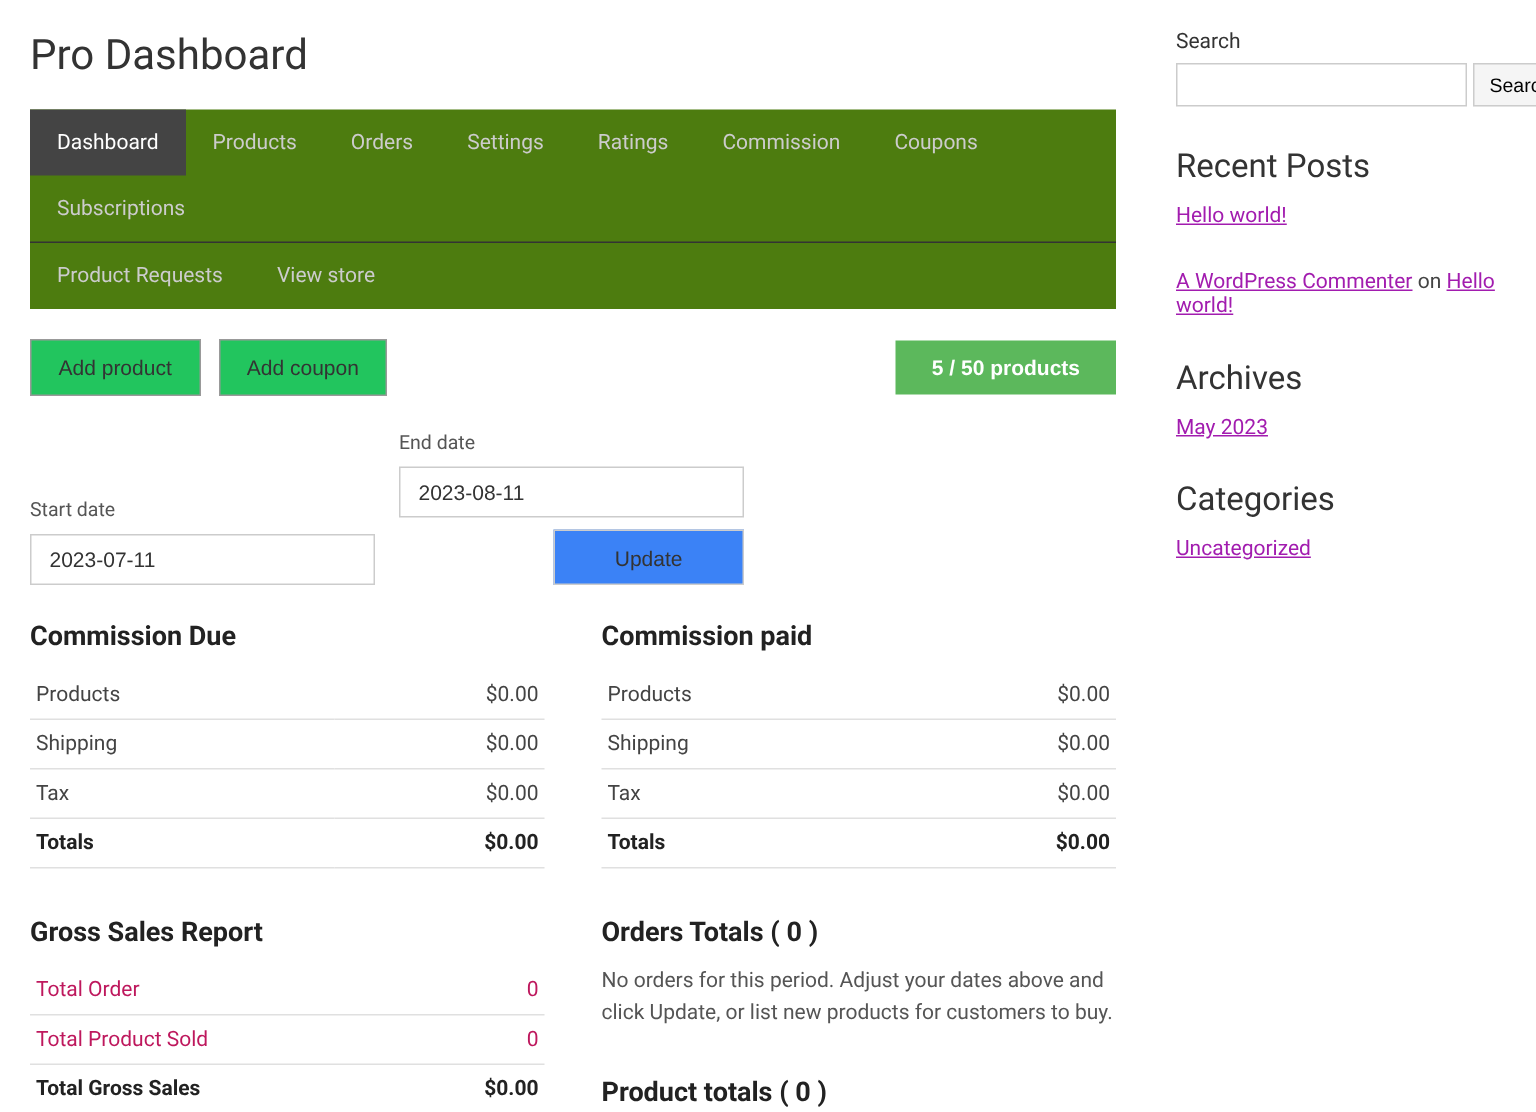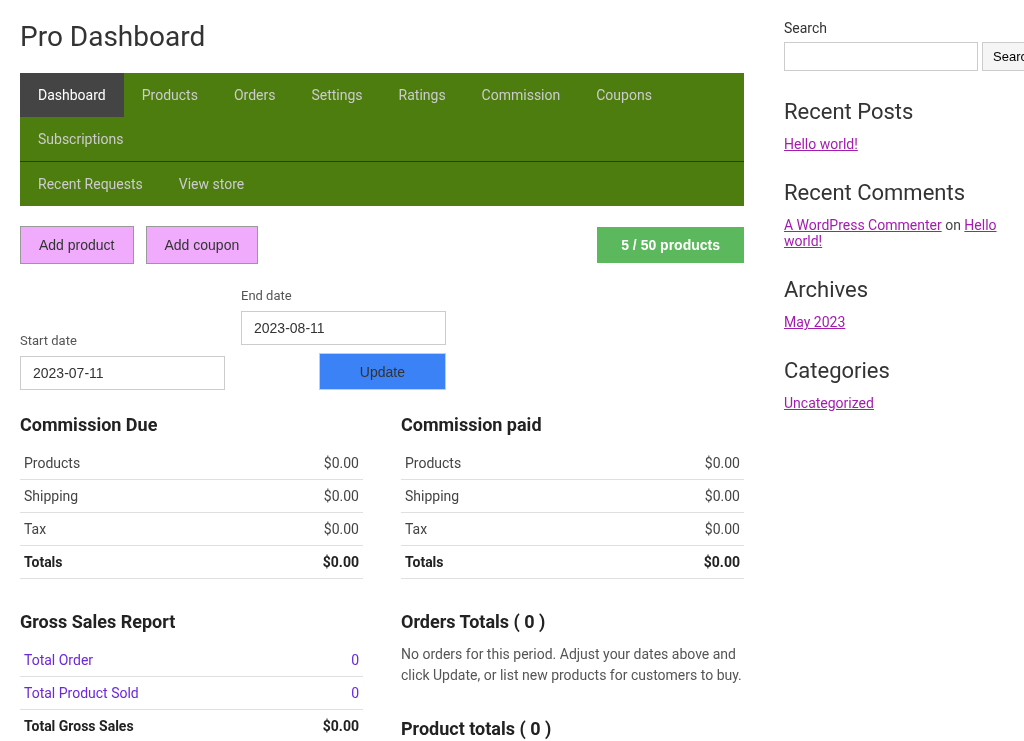--- a/index.html
+++ b/index.html
@@ -13,48 +13,48 @@
 
     
     .nav-bar { background: #4d7c0f; padding: 0; margin-bottom: 20px; }
     .nav-bar-top { display: flex; flex-wrap: wrap; }
     .nav-bar-bottom { display: flex; flex-wrap: wrap; border-top: 1px solid #333; }
     .nav-item { color: #ccc; padding: 14px 18px; cursor: pointer; font-size: 14px; text-decoration: none; display: block; }
     .nav-item.active { background: #444; color: #fff; }
 
     
     .actions-row { display: flex; align-items: center; margin-bottom: 24px; gap: 12px; }
-    .btn-outline { border: 1px solid #999; background: #f0abfc; padding: 10px 18px; cursor: pointer; font-size: 14px; color: #333; }
+    .btn-outline { border: 1px solid #999; background: #22c55e; padding: 10px 18px; cursor: pointer; font-size: 14px; color: #333; }
     .btn-green { background: #5cb85c; color: #fff; border: none; padding: 10px 24px; font-size: 14px; font-weight: 600; cursor: pointer; margin-left: auto; text-align: right; }
 
     
     .date-row { display: flex; gap: 0; margin-bottom: 24px; align-items: flex-end; }
     .date-group { display: flex; flex-direction: column; gap: 8px; margin-right: 16px; }
     .date-label { font-size: 13px; color: #555; }
-    .date-input { border: 1px solid #ccc; padding: 8px 12px; font-size: 14px; width: 205px; color: #333; }
+    .date-input { border: 1px solid #ccc; padding: 8px 12px; font-size: 14px; width: 230px; color: #333; }
     .btn-update { border: 1px solid #ccc; background: #3b82f6; padding: 8px 40px; font-size: 14px; cursor: pointer; color: #333; height: 37px; }
 
     
     .two-col { display: flex; gap: 38px; margin-bottom: 32px; }
     .col-half { flex: 1; min-width: 0; }
 
     
     .section-title { font-size: 18px; font-weight: 700; margin-bottom: 12px; color: #222; }
 
     
     .commission-table { width: 100%; border-collapse: collapse; }
     .commission-table tr { border-bottom: 1px solid #e0e0e0; }
     .commission-table td { padding: 8px 4px; font-size: 14px; color: #444; }
     .commission-table td:last-child { text-align: right; }
     .commission-table tr.total-row td { font-weight: 700; color: #222; }
 
     
     .gross-table { width: 100%; border-collapse: collapse; }
     .gross-table tr { border-bottom: 1px solid #e0e0e0; }
-    .gross-table td { padding: 8px 4px; font-size: 14px; color: #6d28d9; }
+    .gross-table td { padding: 8px 4px; font-size: 14px; color: #be185d; }
     .gross-table td:last-child { text-align: right; }
     .gross-table tr.bold-row td { font-weight: 700; color: #222; }
 
     
     .orders-text { font-size: 14px; color: #555; line-height: 1.5; margin-top: 8px; }
 
     
     .sidebar-section { margin-bottom: 28px; }
     .sidebar-title { font-size: 22px; font-weight: 400; margin-bottom: 12px; color: #333; }
     .sidebar-search-row { display: flex; gap: 4px; margin-bottom: 8px; }
@@ -77,21 +77,21 @@
         <a class="nav-item active">Dashboard</a>
         <a class="nav-item">Products</a>
         <a class="nav-item">Orders</a>
         <a class="nav-item">Settings</a>
         <a class="nav-item">Ratings</a>
         <a class="nav-item">Commission</a>
         <a class="nav-item">Coupons</a>
         <a class="nav-item">Subscriptions</a>
       </div>
       <div class="nav-bar-bottom">
-        <a class="nav-item">Recent Requests</a>
+        <a class="nav-item">Product Requests</a>
         <a class="nav-item">View store</a>
       </div>
     </nav>
 
     <div class="actions-row">
       <button class="btn-outline">Add product</button>
       <button class="btn-outline">Add coupon</button>
       <button class="btn-green">5 / 50 products</button>
     </div>
 
@@ -198,21 +198,20 @@
         <button class="sidebar-search-btn">Search</button>
       </div>
     </div>
 
     <div class="sidebar-section">
       <h2 class="sidebar-title">Recent Posts</h2>
       <a class="sidebar-link">Hello world!</a>
     </div>
 
     <div class="sidebar-section">
-      <h2 class="sidebar-title">Recent Comments</h2>
       <div class="recent-comments-item">
         <a class="sidebar-link" style="display:inline;">A WordPress Commenter</a>
         <span> on </span>
         <a class="sidebar-link" style="display:inline;">Hello world!</a>
       </div>
     </div>
 
     <div class="sidebar-section">
       <h2 class="sidebar-title">Archives</h2>
       <a class="sidebar-link">May 2023</a>

